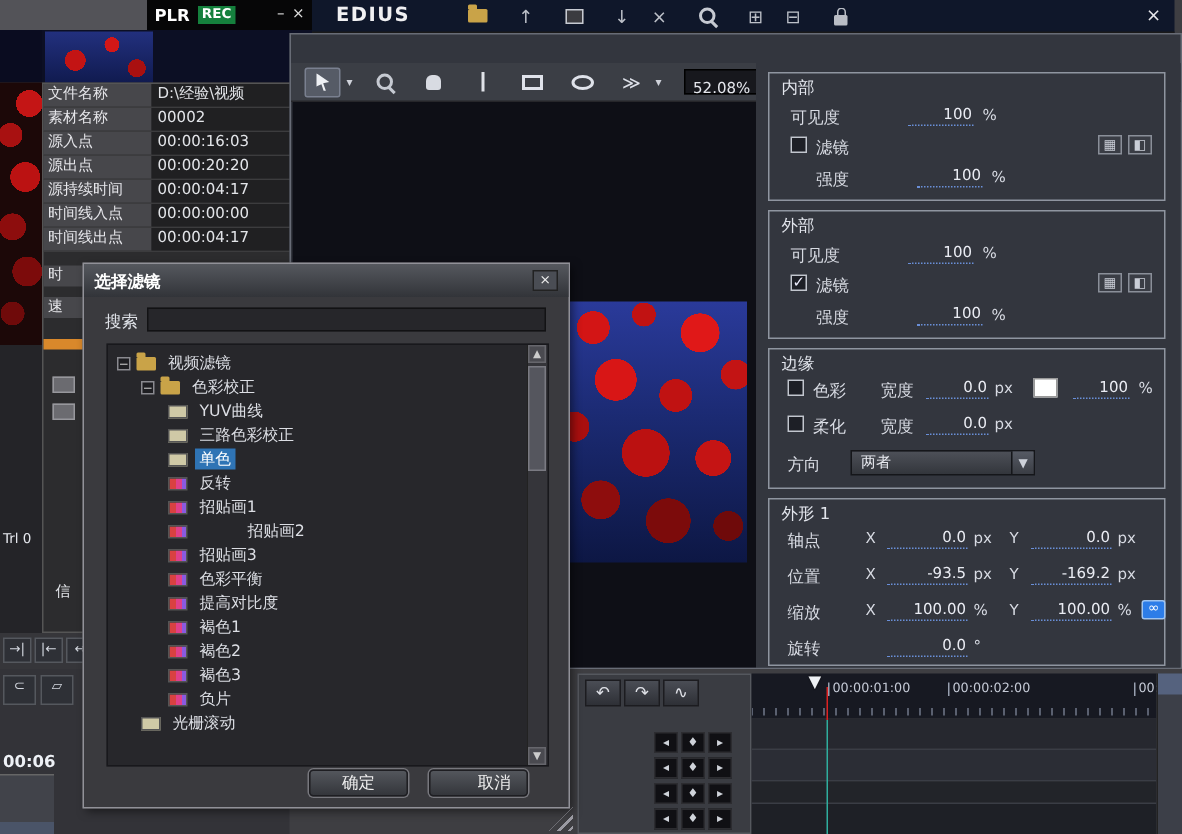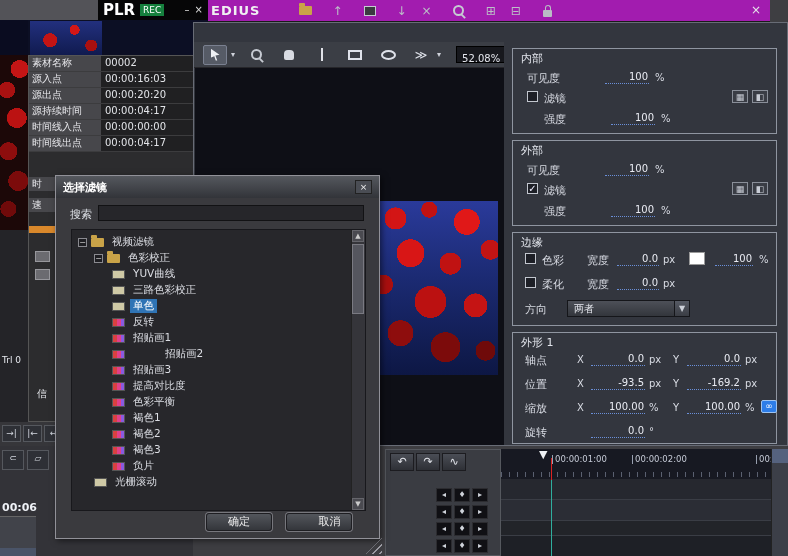--- a/index.html
+++ b/index.html
@@ -25,29 +25,29 @@
   .i-folder::before{content:"";position:absolute;top:-3px;left:0;width:6px;height:3px;background:#c9a348;border-radius:1px 1px 0 0;}
   .i-mag{display:inline-block;width:7px;height:7px;border:2px solid #c6cad2;border-radius:50%;position:relative;}
   .i-mag::after{content:"";position:absolute;right:-4px;bottom:-3px;width:6px;height:2px;background:#c6cad2;transform:rotate(45deg);}
   .i-lock{display:inline-block;width:9px;height:7px;background:#b9bdc5;position:relative;margin-top:5px;border-radius:1px;}
   .i-lock::before{content:"";position:absolute;top:-5px;left:2px;width:4px;height:5px;border:1.5px solid #b9bdc5;border-bottom:none;border-radius:3px 3px 0 0;}
   .i-layers{display:inline-block;width:10px;height:8px;border:1px solid #c6cad2;background:#3b3b40;position:relative;}
   .i-hand{display:inline-block;width:10px;height:10px;background:#d8dbe2;border-radius:4px 4px 2px 2px;position:relative;}
   .i-cursor{display:inline-block;width:9px;height:12px;background:#eef0f4;
             clip-path:polygon(0 0,100% 52%,55% 58%,75% 100%,58% 100%,42% 64%,0 78%);}
   
-  .edius-bar{left:189px;top:0;width:581px;height:22px;background:#a21caf;border-bottom:1px solid #1a1a1a;
+  .edius-bar{left:202px;top:0;width:581px;height:22px;background:#0f172a;border-bottom:1px solid #1a1a1a;
              display:flex;align-items:center;gap:15px;padding-left:22px;box-sizing:border-box;}
   .edius-title{font-size:13px;font-weight:bold;color:#f0f0f2;letter-spacing:1px;margin-right:18px;}
   .ebtn{color:#bcc0c8;font-size:12px;line-height:1;}
   
   .plr{left:98px;top:0;width:110px;height:20px;background:#060607;display:flex;align-items:center;gap:5px;
        padding:0 5px;box-sizing:border-box;z-index:6;}
-  .plr .t{font-size:15px;font-weight:bold;color:#fff;}
-  .plr .rec{font-size:9px;font-weight:normal;color:#fff;background:#15803d;padding:1px 3px;}
+  .plr .t{font-size:11px;font-weight:bold;color:#fff;}
+  .plr .rec{font-size:9px;font-weight:bold;color:#fff;background:#15803d;padding:1px 3px;}
   .plr .sp{flex:1;}
   .wbtn{font-size:10px;color:#ddd;line-height:1;}
   
   .topgray{left:0;top:0;width:98px;height:20px;background:#535358;}
   .monitor{left:28px;top:20px;width:180px;height:37px;background:#0c0f24;z-index:2;}
   .monimg{left:2px;top:1px;width:72px;height:35px;
      background:radial-gradient(circle 7px at 28% 55%,#c31414 99%,transparent),
                 radial-gradient(circle 5px at 62% 25%,#d31717 99%,transparent),
                 radial-gradient(circle 6px at 85% 70%,#a91010 99%,transparent),
                 linear-gradient(180deg,#22307e,#101a4e);}
@@ -201,20 +201,24 @@
     <div class="abs monimg"></div>
   </div>
   <div class="abs sliver-top"></div>
   <div class="abs sliver-red"></div>
   <div class="abs left-dark">
     <span class="abs" style="left:2px;top:125px;font-size:9px;color:#e6e8ee;">Trl 0</span>
   </div>
 
   <div class="abs props">
     <div class="prow">
+      <span class="plabel">文件名称</span>
+      <span class="pval">D:\经验\视频</span>
+    </div>
+    <div class="prow">
       <span class="plabel">素材名称</span>
       <span class="pval">00002</span>
     </div>
     <div class="prow">
       <span class="plabel">源入点</span>
       <span class="pval">00:00:16:03</span>
     </div>
     <div class="prow">
       <span class="plabel">源出点</span>
       <span class="pval">00:00:20:20</span>
@@ -457,25 +461,25 @@
         <div class="trow" style="padding-left:34px;gap:32px;">
           <span class="chip multi"></span>
           <span class="tlabel">招贴画2</span>
         </div>
         <div class="trow" style="padding-left:34px;">
           <span class="chip multi"></span>
           <span class="tlabel">招贴画3</span>
         </div>
         <div class="trow" style="padding-left:34px;">
           <span class="chip multi"></span>
+          <span class="tlabel">色彩平衡</span>
+        </div>
+        <div class="trow" style="padding-left:34px;">
+          <span class="chip multi"></span>
           <span class="tlabel">提高对比度</span>
-        </div>
-        <div class="trow" style="padding-left:34px;">
-          <span class="chip multi"></span>
-          <span class="tlabel">色彩平衡</span>
         </div>
         <div class="trow" style="padding-left:34px;">
           <span class="chip multi"></span>
           <span class="tlabel">褐色1</span>
         </div>
         <div class="trow" style="padding-left:34px;">
           <span class="chip multi"></span>
           <span class="tlabel">褐色2</span>
         </div>
         <div class="trow" style="padding-left:34px;">

